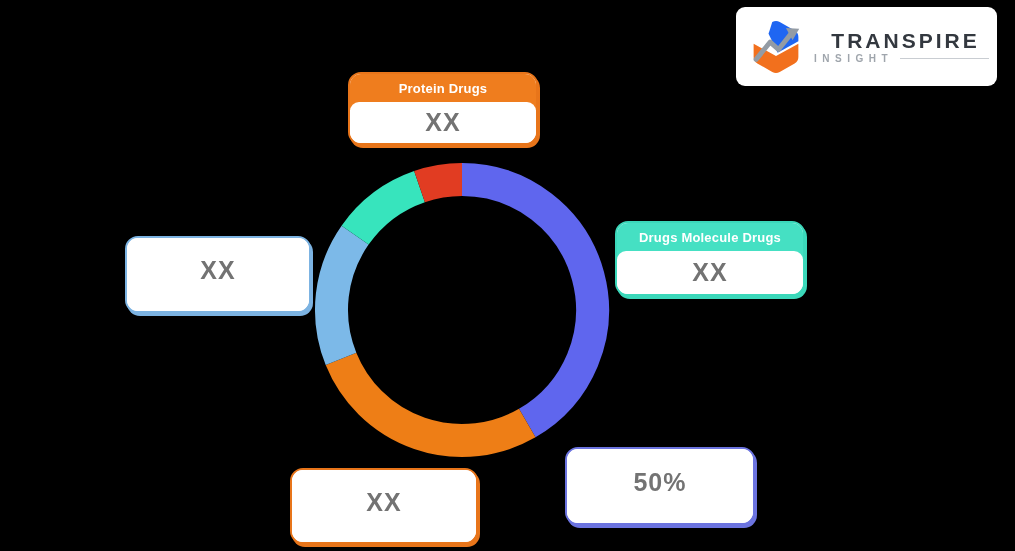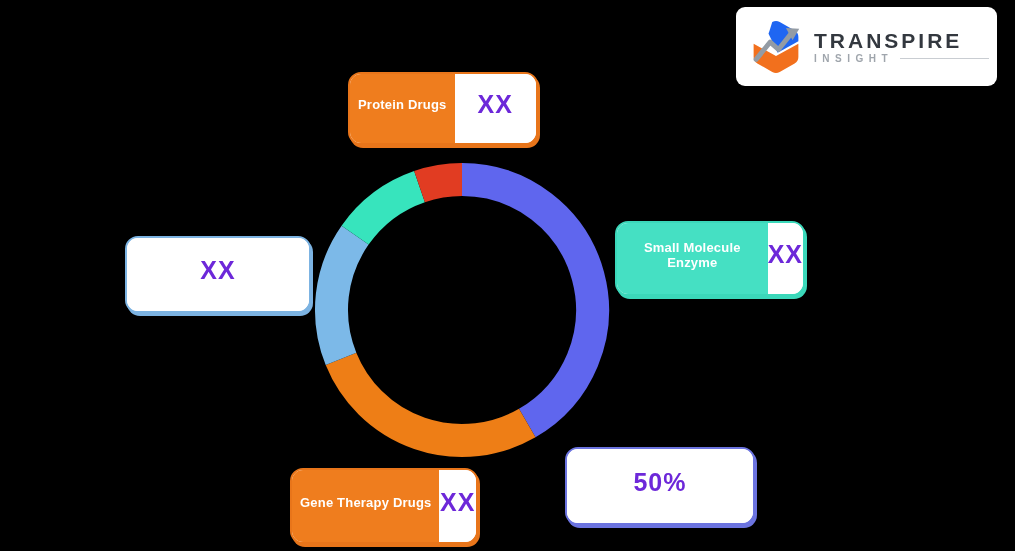--- a/index.html
+++ b/index.html
@@ -6,48 +6,48 @@
   .canvas{
     position:relative;width:1015px;height:551px;background:#000;overflow:hidden;
     font-family:"Liberation Sans", sans-serif;
   }
   #donut{position:absolute;left:0;top:0;width:1015px;height:551px;}
 
   
   .callout{
     position:absolute;background:#fff;border:2px solid var(--brd,#888);
     border-radius:13px;box-shadow:2px 3px 0 0 var(--brd,#888);
-    display:flex;flex-direction:row;box-sizing:border-box;overflow:hidden;justify-content:center;
+    display:flex;flex-direction:column;box-sizing:border-box;overflow:hidden;justify-content:center;
   }
   .callout .hdr{
     background:var(--hdr,#888);color:#fff;font-weight:700;font-size:13px;
     line-height:1.18;text-align:center;display:flex;align-items:center;justify-content:center;
     padding:7px 8px 14px 8px;letter-spacing:.2px;
   }
   .wrap .hdr span{display:inline-block;max-width:142px;}
   .callout .val{
     flex:1;background:#fff;border-radius:9px 9px 0 0;margin-top:-8px;
     display:flex;align-items:center;justify-content:center;
-    font-weight:700;font-size:25px;color:#6d28d9;letter-spacing:1px;
+    font-weight:700;font-size:25px;color:#737373;letter-spacing:1px;
   }
   #callout-protein  {left:348px;top:72px; width:190px;height:73px;}
   #callout-small    {left:615px;top:221px;width:190px;height:75px;}
   #callout-substrate{left:125px;top:236px;width:186px;height:77px;}
   #callout-gene     {left:290px;top:468px;width:188px;height:76px;}
   #callout-enzyme   {left:565px;top:447px;width:190px;height:78px;}
 
   
   .logo{
     position:absolute;left:736px;top:7px;width:261px;height:79px;background:#fff;
     border-radius:9px;display:flex;align-items:center;gap:9px;
     padding-left:11px;box-sizing:border-box;
   }
   .logo-hex{width:58px;height:60px;flex:0 0 auto;}
   .brand{display:flex;flex-direction:column;min-width:0;flex:1;}
-  .brand-title{font-size:21px;font-weight:700;letter-spacing:3px;color:#33383F;}
+  .brand-title{font-size:21px;font-weight:700;letter-spacing:3px;color:#33383F;text-align:center;}
   .brand-sub-row{display:flex;align-items:center;gap:7px;margin-top:0;padding-right:8px;}
   .brand-sub{font-size:10px;font-weight:600;letter-spacing:5.5px;color:#9FA5AC;}
   .brand-line{height:1px;background:#C9CDD2;flex:1;}
 </style>
 </head>
 <body>
 
 <div class="canvas">
 
   <svg id="donut" viewBox="0 0 1015 551">
@@ -60,33 +60,30 @@
 
   <div class="callout" id="callout-protein" style="--hdr: #EF7D1E; --brd: #E8751A;">
     <div class="hdr">
         <span>Protein Drugs</span>
       </div>
     <div class="val">XX</div>
   </div>
 
   <div class="callout" id="callout-small" style="--hdr: #45E0C3; --brd: #3BD8BA;">
     <div class="hdr">
-        <span>Small Molecule Enzyme</span>
+        <span>Drugs Molecule Drugs</span>
       </div>
     <div class="val">XX</div>
   </div>
 
   <div class="callout wrap" id="callout-substrate" style="--hdr: #88BEE9; --brd: #7CB3E2;">
     <div class="val">XX</div>
   </div>
 
   <div class="callout" id="callout-gene" style="--hdr: #EF7D1E; --brd: #E8751A;">
-    <div class="hdr">
-        <span>Gene Therapy Drugs</span>
-      </div>
     <div class="val">XX</div>
   </div>
 
   <div class="callout wrap" id="callout-enzyme" style="--hdr: #7B82E9; --brd: #6C74E0;">
     <div class="val">50%</div>
   </div>
 
   <div class="logo">
     <svg class="logo-hex" viewBox="0 0 70 68">
       <path d="M8 30 L35 45 L62 30 L62 46 Q62 51 57.5 53.8 L39.5 64.2 Q35 66.8 30.5 64.2 L12.5 53.8 Q8 51 8 46 Z" fill="#F2701D"></path>

